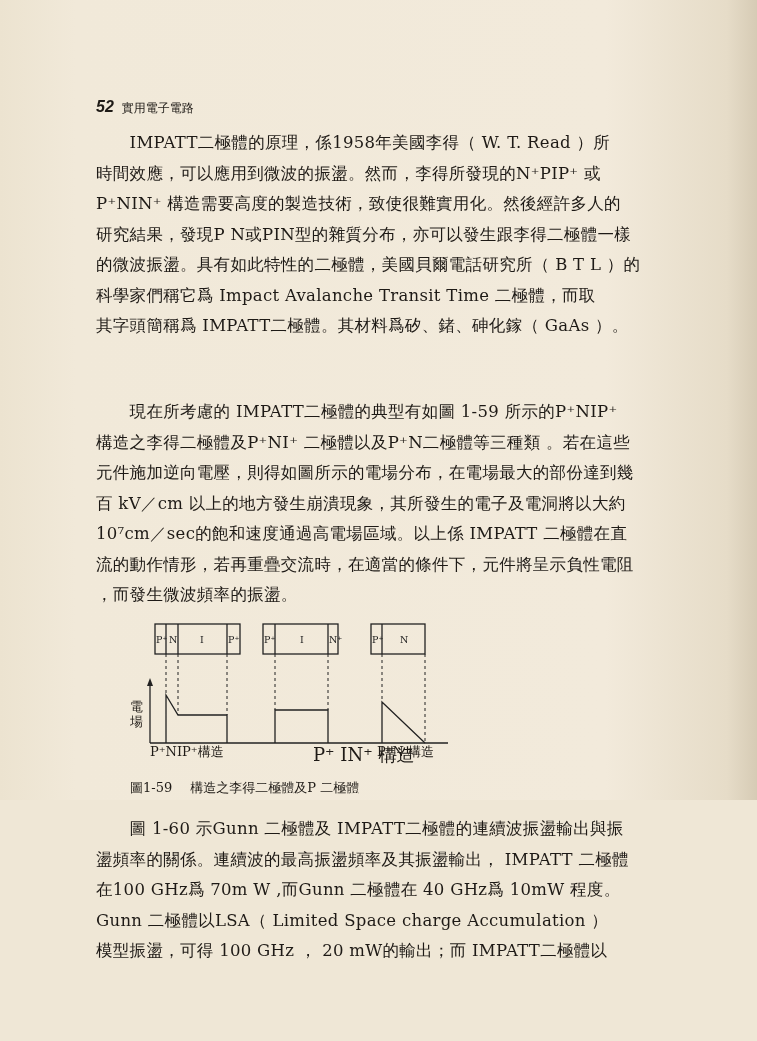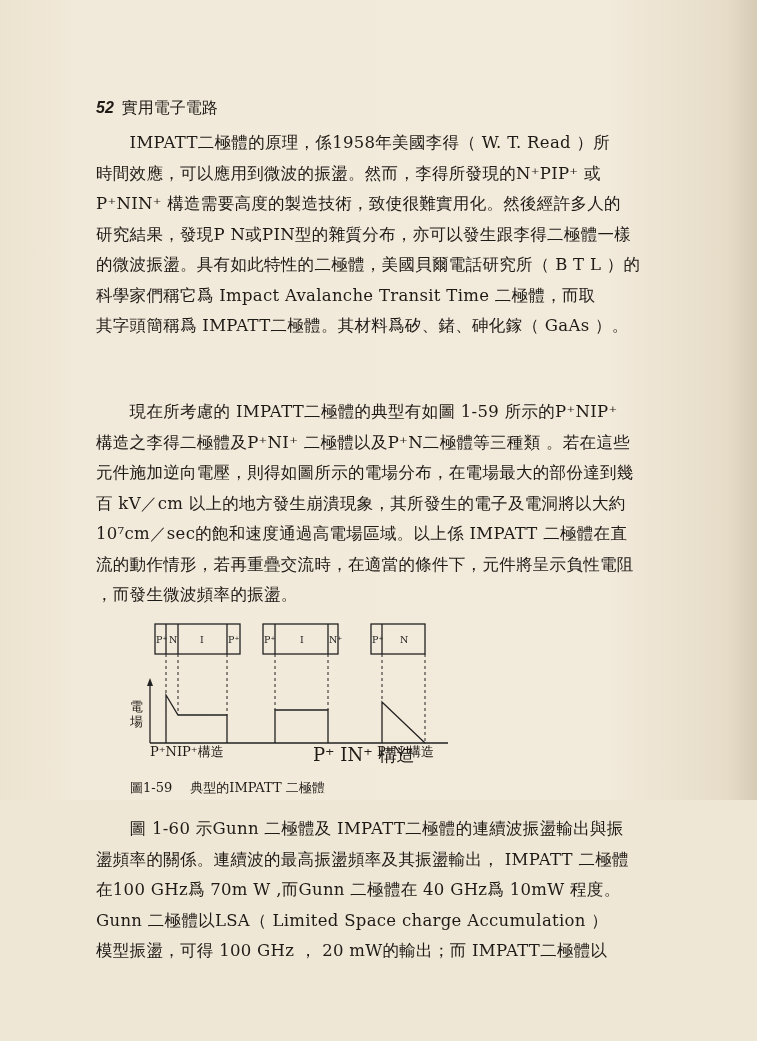--- a/index.html
+++ b/index.html
@@ -2,21 +2,21 @@
 <html><head>
 <meta charset="utf-8">
 <style>
   html,body{margin:0;padding:0;}
   body{width:757px;height:1041px;background:#efe7d6;position:relative;overflow:hidden;
        font-family:"DejaVu Serif","Liberation Serif",serif;color:#1e1a16;}
   .page{position:absolute;left:0;top:0;width:757px;height:800px;
         background:linear-gradient(90deg,#ece3d0 0%,#f1e9d9 10%,#f2eadb 80%,#e6dcc8 96%,#d6cbb5 100%);}
   .header{position:absolute;left:96px;top:98px;font-size:13px;display:flex;align-items:baseline;gap:8px;}
   .pgnum{font-family:"Liberation Sans",sans-serif;font-weight:bold;font-style:italic;font-size:16px;}
-  .running{font-size:16px;}
+  .running{font-size:12px;}
   .para{position:absolute;left:96px;width:566px;font-size:16.5px;line-height:30.5px;letter-spacing:0.3px;}
   .line{white-space:nowrap;display:block;height:30.5px;}
   .figure{position:absolute;left:130px;top:622px;width:320px;height:140px;}
   .caption{position:absolute;left:130px;top:779px;font-size:13px;}
   .caption .num{margin-right:14px;}
 </style>
 </head>
 <body>
 
 <div class="page">
@@ -93,21 +93,21 @@
       </g>
     </svg>
     <div style="position:absolute;left:0;top:77px;width:16px;font-size:13px;line-height:15px;">電場</div>
     <div style="position:absolute;left:20px;top:121px;font-size:13px;white-space:nowrap;text-align:right;">P⁺NIP⁺構造</div>
     <div style="position:absolute;left:137px;top:121px;font-size:18px;white-space:nowrap;margin-left:46px;">P⁺ IN⁺ 構造</div>
     <div style="position:absolute;left:247px;top:121px;font-size:13px;white-space:nowrap;">P⁺N 構造</div>
   </div>
 
   <div class="caption">
     <span class="num">圖1-59</span>
-    <span>典型的IMPATT 二極體</span>
+    <span>構造之李得二極體及P 二極體</span>
   </div>
 
   <div class="para" style="top:814px;">
     <span class="line">　　圖 1-60 示Gunn 二極體及 IMPATT二極體的連續波振盪輸出與振</span>
     <span class="line">盪頻率的關係。連續波的最高振盪頻率及其振盪輸出， IMPATT 二極體</span>
     <span class="line">在100 GHz爲 70m W ,而Gunn 二極體在 40 GHz爲 10mW 程度。</span>
     <span class="line">Gunn 二極體以LSA（ Limited   Space charge  Accumulation  ）</span>
     <span class="line">模型振盪，可得 100 GHz ，  20 mW的輸出；而 IMPATT二極體以</span>
   </div>
 

